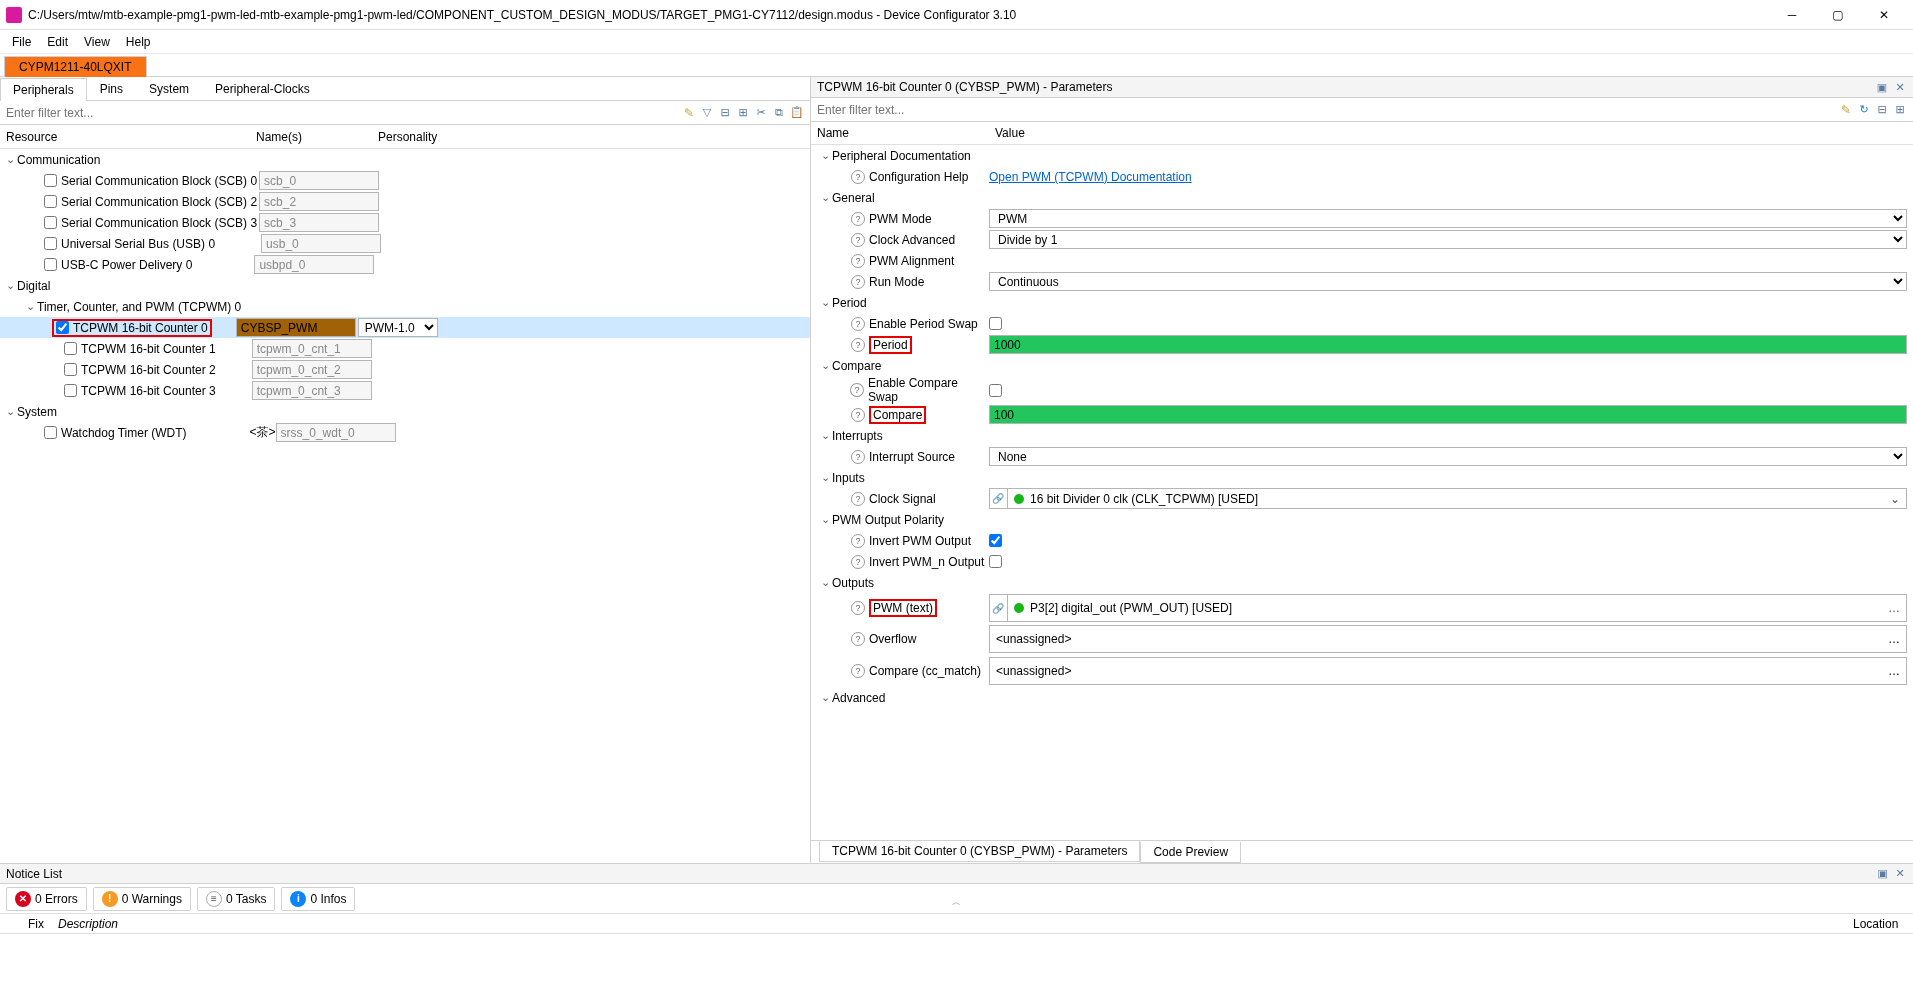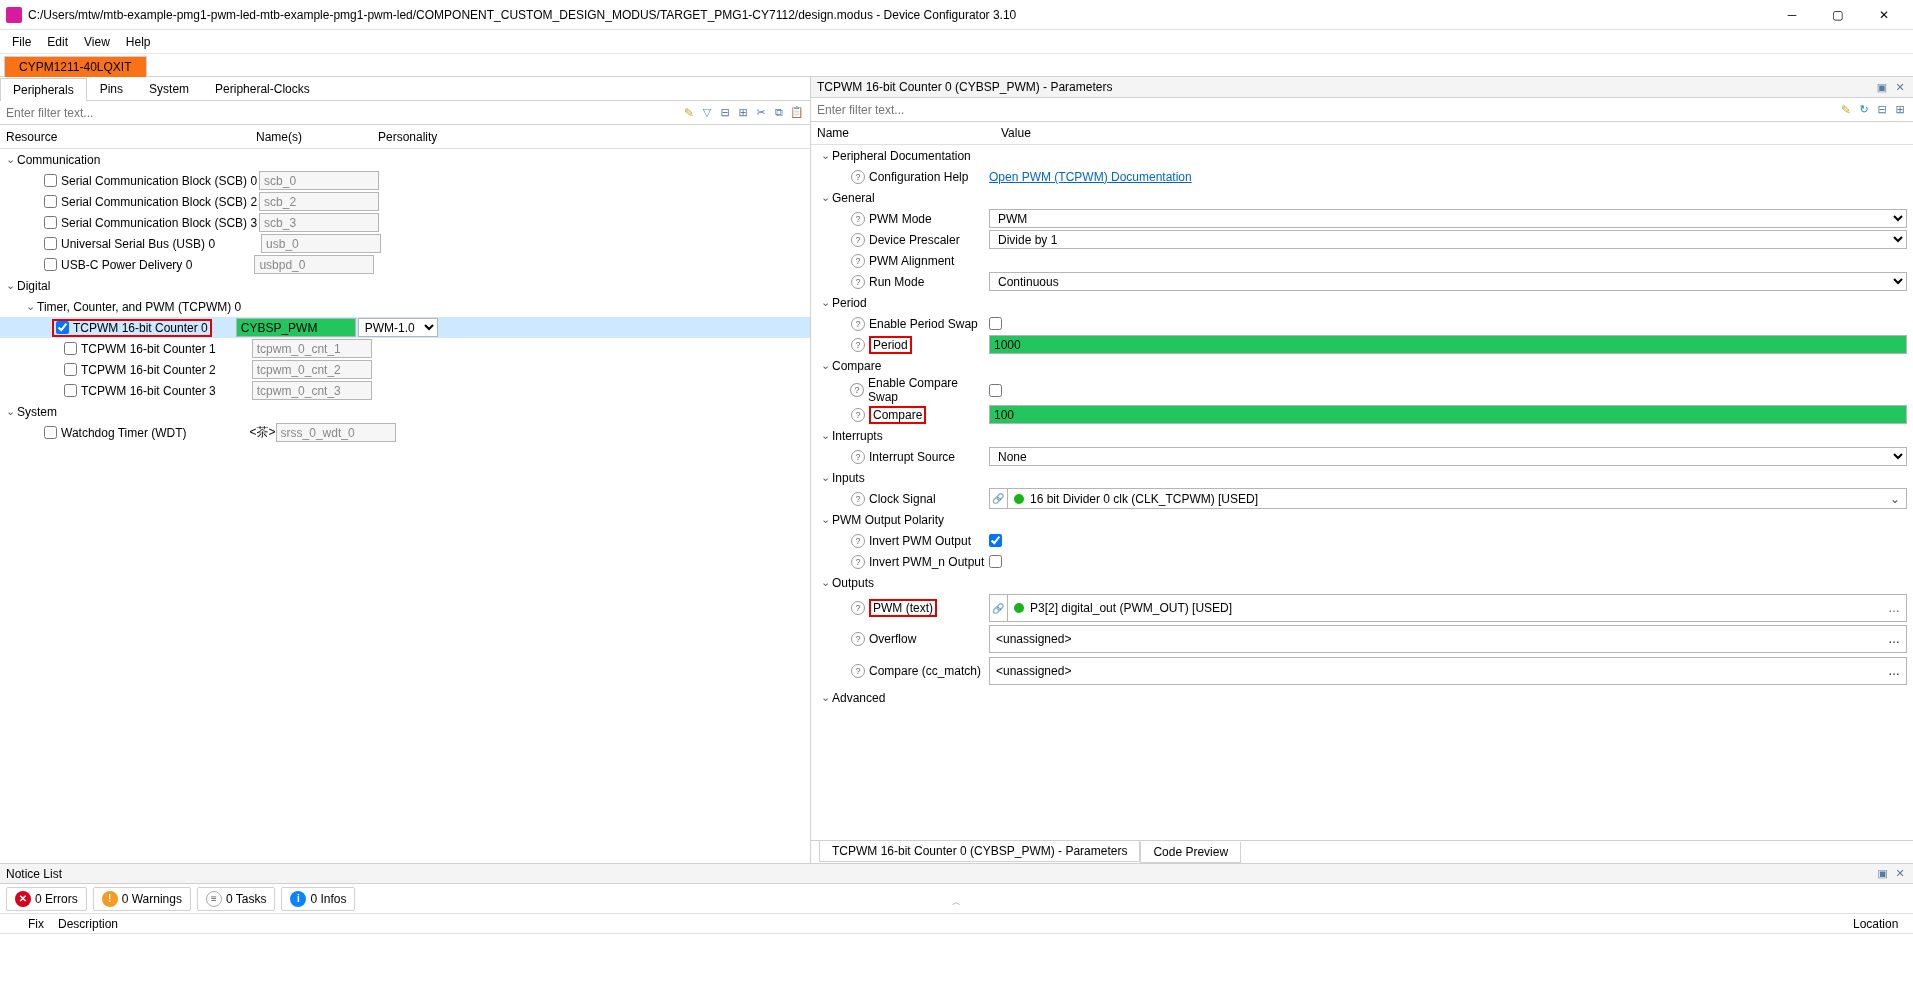--- a/index.html
+++ b/index.html
@@ -29,27 +29,27 @@
 .hcol.n { width: 122px; }
 .hcol.p { flex: 1; }
 .tree-scroll { flex: 1; overflow-y: auto; }
 .tree-row { height: 21px; display: flex; align-items: center; }
 .tree-row.selected { background: #cde8ff; }
 .tree-row .chev { width: 13px; display: inline-flex; justify-content: center; color: #606060; cursor: pointer; }
 .tree-row .chev::before { content: "⌄"; font-size: 11px; }
 .tree-row .sp { display: inline-block; }
 .tree-row label { display: flex; align-items: center; gap: 4px; cursor: pointer; }
 .tree-row input[type=checkbox] { width: 13px; height: 13px; }
-.name-input { width: 120px; height: 19px; border: 1px solid #b5b5b5; padding: 0 4px; font-size: 12px; background: #22c55e; }
+.name-input { width: 120px; height: 19px; border: 1px solid #b5b5b5; padding: 0 4px; font-size: 12px; background: #a16207; }
 .name-input.disabled { background: #f6f6f6; color: #888; }
 .personality-select { width: 80px; height: 19px; border: 1px solid #b5b5b5; padding: 0 2px; font-size: 12px; background: #fff; }
 .red-highlight { border: 2px solid #e60000; padding: 0 2px; }
 .right-title { height: 21px; display: flex; align-items: center; justify-content: space-between; padding: 0 6px; background: #f4f4f4; border-bottom: 1px solid #d0d0d0; }
 .right-title .dock-icons { display: flex; gap: 4px; }
-.param-header { height: 23px; display: flex; align-items: center; border-bottom: 1px solid #e0e0e0; gap: 6px; }
+.param-header { height: 23px; display: flex; align-items: center; border-bottom: 1px solid #e0e0e0; }
 .param-header .pcol-n { width: 178px; padding-left: 6px; }
 .param-header .pcol-v { flex: 1; padding-left: 6px; }
 .params-scroll { flex: 1; overflow-y: auto; }
 .prow { min-height: 21px; display: flex; align-items: center; }
 .prow.group { font-weight: 400; }
 .prow .indent { display: inline-block; }
 .prow .chev { width: 13px; display: inline-flex; justify-content: center; color: #606060; cursor: pointer; }
 .prow .chev::before { content: "⌄"; font-size: 11px; }
 .qmark { width: 14px; height: 14px; border: 1px solid #999; border-radius: 50%; display: inline-flex; align-items: center; justify-content: center; font-size: 9px; color: #666; margin-right: 4px; }
 .prow .pname-col { width: 178px; display: flex; align-items: center; }
@@ -70,21 +70,21 @@
 .notice-title { height: 21px; display: flex; align-items: center; justify-content: space-between; padding: 0 6px; background: #f4f4f4; border-top: 1px solid #d0d0d0; border-bottom: 1px solid #d0d0d0; }
 .notice-toolbar { height: 30px; display: flex; align-items: center; gap: 6px; padding: 0 6px; border-bottom: 1px solid #e0e0e0; }
 .notice-btn { display: flex; align-items: center; gap: 4px; padding: 3px 8px; border: 1px solid #d0d0d0; border-radius: 2px; cursor: pointer; }
 .circle-icon { width: 16px; height: 16px; border-radius: 50%; display: flex; align-items: center; justify-content: center; color: #fff; font-size: 10px; font-weight: bold; }
 .ci-error { background: #d9001b; }
 .ci-warn { background: #f59a23; }
 .ci-task { background: #fff; border: 1px solid #aaa; color: #555; }
 .ci-info { background: #0a84ff; }
 .notice-cols { height: 20px; display: flex; align-items: center; border-bottom: 1px solid #e0e0e0; }
 .notice-cols .nc-fix { width: 30px; padding-left: 6px; margin-left: 22px; }
-.notice-cols .nc-desc { flex: 1; padding-left: 6px; }
+.notice-cols .nc-desc { flex: 1; padding-left: 6px; font-style: italic; }
 .notice-cols .nc-loc { width: 60px; }
 .notice-body { flex: 1; position: relative; }
 .notice-collapse { position: absolute; top: -18px; left: 50%; transform: translateX(-50%); font-size: 9px; color: #888; cursor: pointer; }
 .notice-panel { height: 122px; display: flex; flex-direction: column; }
 .pencil-icon { color: #c8a030; font-size: 12px; }
 </style>
 </head>
 <body>
 
 <div class="titlebar">
@@ -302,21 +302,21 @@
             <span>PWM Mode</span>
           </div>
           <div class="pval-col">
             <select class="pval-select"><option>PWM</option></select>
           </div>
         </div>
       <div class="prow">
           <div class="pname-col">
             <span class="indent" style="width:40px"></span>
             <span class="qmark">?</span>
-            <span>Device Prescaler</span>
+            <span>Clock Advanced</span>
           </div>
           <div class="pval-col">
             <select class="pval-select"><option>Divide by 1</option></select>
           </div>
         </div>
       <div class="prow">
           <div class="pname-col">
             <span class="indent" style="width:40px"></span>
             <span class="qmark">?</span>
             <span>PWM Alignment</span>

